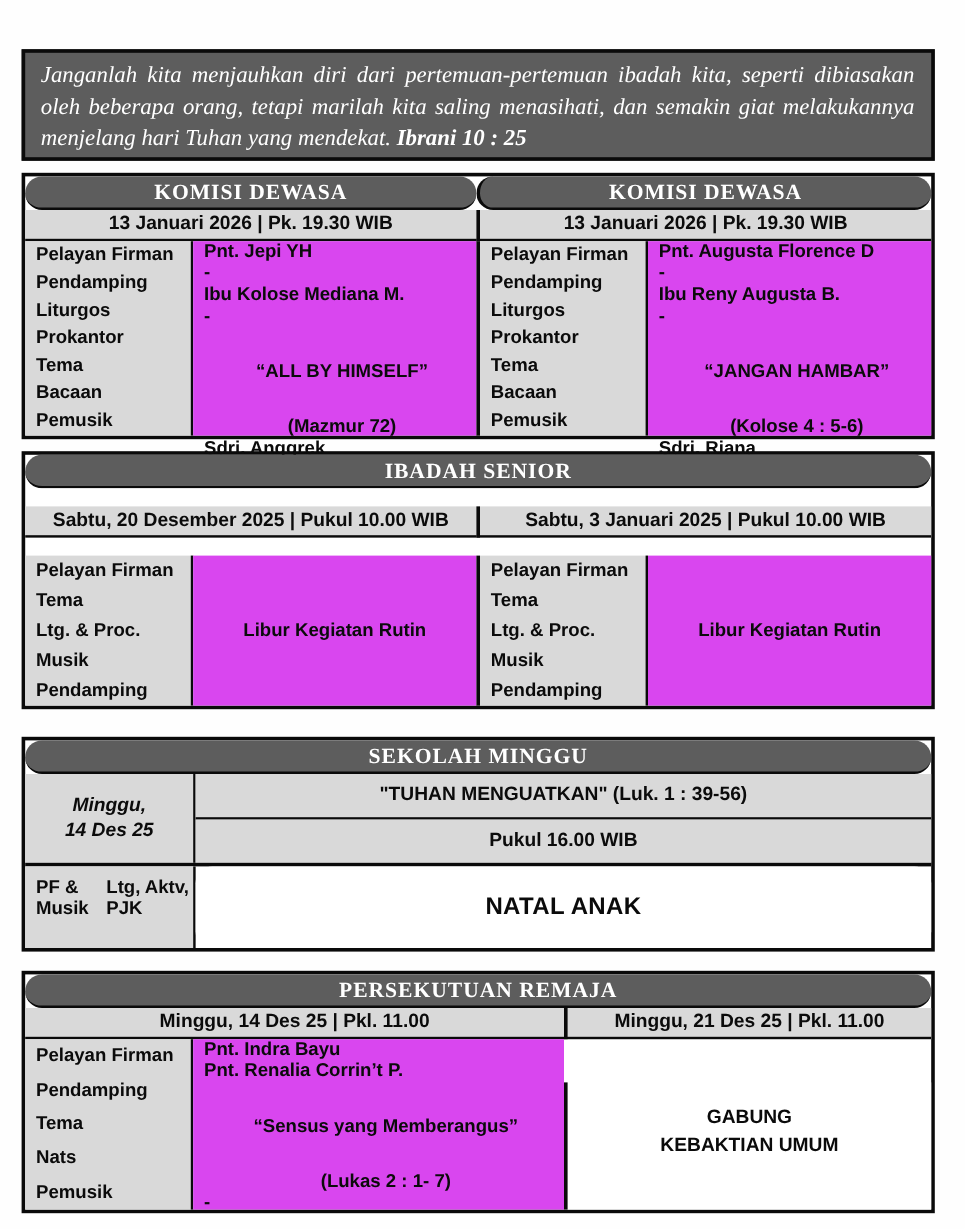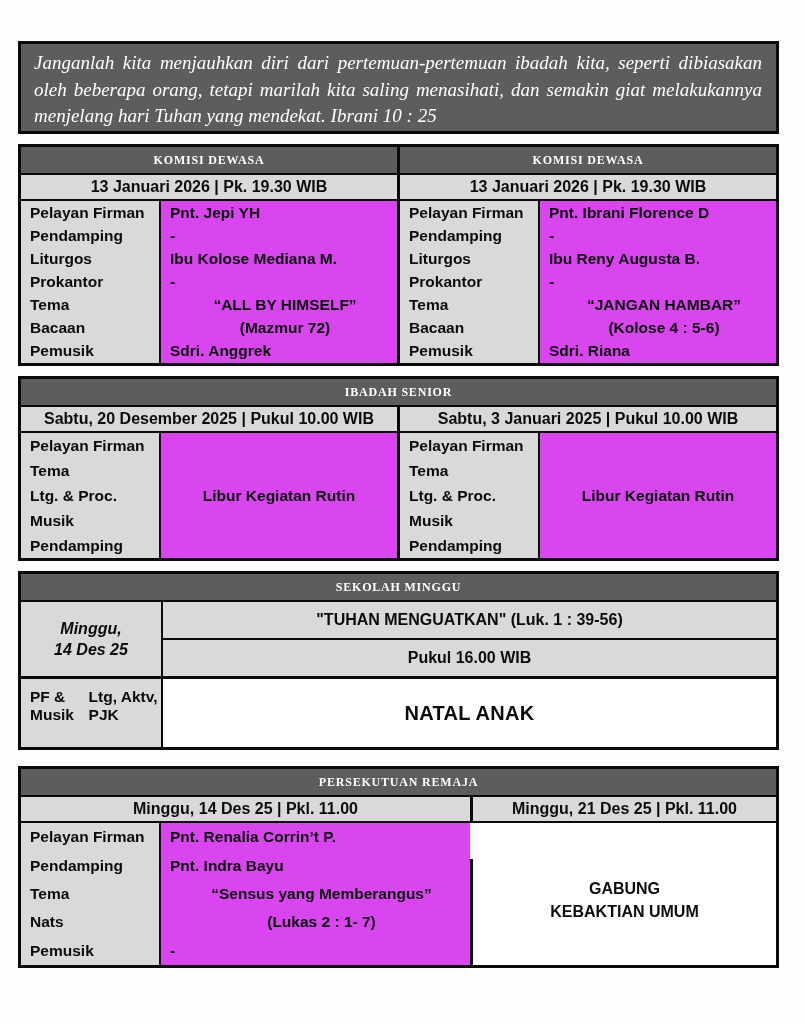--- a/index.html
+++ b/index.html
@@ -27,45 +27,46 @@
     color: #ffffff;
     padding: 6px 14px 6px 13px;
     font-family: "Liberation Serif", serif;
     font-style: italic;
     font-size: 19px;
     line-height: 26.5px;
     text-align: justify;
     overflow: hidden;
     margin-bottom: 10px;
   }
-  .quote-ref { font-weight: normal; white-space: nowrap; }
+  .quote-ref { font-weight: bold; white-space: nowrap; }
   
   .tbl {
     box-sizing: border-box;
     border: 3px solid #0a0a0a;
     background: #ffffff;
     display: flex;
     flex-direction: column;
   }
   .tbl-row { display: flex; box-sizing: border-box; }
   .hdr-row { height: 28px; }
   .hdr-cell {
     box-sizing: border-box;
     background: #5d5d5d;
     color: #ffffff;
     font-family: "Liberation Serif", serif;
     font-weight: bold;
-    font-size: 12px;
+    font-size: 18px;
     letter-spacing: 0.8px;
     text-align: center;
     display: flex;
     align-items: center;
     justify-content: center;
     border-bottom: 2px solid #0a0a0a;
     flex: 1;
+    border-radius: 14px;
   }
   .date-row { height: 26px; }
   .date-cell {
     box-sizing: border-box;
     background: #d9d9d9;
     font-weight: bold;
     font-size: 16px;
     display: flex;
     align-items: center;
     justify-content: center;
@@ -92,21 +93,21 @@
   }
   .line {
     flex: 1;
     display: flex;
     align-items: center;
     padding-left: 9px;
     font-weight: bold;
     font-size: 15.5px;
     white-space: nowrap;
   }
-  .line.center { justify-content: center; padding-left: 12px; padding-right: 0; }
+  .line.center { justify-content: center; padding-left: 12px; padding-right: 0; margin-top: 28px; }
   .big-center {
     flex: 1;
     display: flex;
     align-items: center;
     justify-content: center;
     font-weight: bold;
     font-size: 15.5px;
     text-align: right;
   }
   
@@ -160,21 +161,21 @@
     background: #ffffff;
     display: flex; flex-direction: column;
     align-items: center; justify-content: center;
     font-weight: bold; font-size: 16px;
     text-align: center; line-height: 23px;
     padding-bottom: 24px;
     box-sizing: border-box;
     margin-top: 36px;
   }
   .gap10 { margin-bottom: 10px; }
-  .gap13 { margin-bottom: 10px; }
+  .gap13 { margin-bottom: 23px; gap: 15px; }
   .gap16 { margin-bottom: 16px; }
 </style>
 </head>
 <body>
 
 <div class="page">
   <div class="content">
 
     <div class="quote-box">
       <span>Janganlah kita menjauhkan diri dari pertemuan-pertemuan ibadah kita, seperti dibiasakan oleh beberapa orang, tetapi marilah kita saling menasihati, dan semakin giat melakukannya menjelang hari Tuhan yang mendekat.</span>
@@ -215,21 +216,21 @@
           <div class="lbl-col">
             <div class="line">Pelayan Firman</div>
             <div class="line">Pendamping</div>
             <div class="line">Liturgos</div>
             <div class="line">Prokantor</div>
             <div class="line">Tema</div>
             <div class="line">Bacaan</div>
             <div class="line">Pemusik</div>
           </div>
           <div class="val-col">
-            <div class="line">Pnt. Ibrani Florence D</div>
+            <div class="line">Pnt. Augusta Florence D</div>
             <div class="line">-</div>
             <div class="line">Ibu Reny Augusta B.</div>
             <div class="line">-</div>
             <div class="line center">“JANGAN HAMBAR”</div>
             <div class="line center">(Kolose 4 : 5-6)</div>
             <div class="line">Sdri. Riana</div>
           </div>
         </div>
       </div>
     </div>
@@ -304,22 +305,22 @@
       <div class="tbl-row remaja-body">
         <div class="remaja-left">
           <div class="lbl-col">
             <div class="line">Pelayan Firman</div>
             <div class="line">Pendamping</div>
             <div class="line">Tema</div>
             <div class="line">Nats</div>
             <div class="line">Pemusik</div>
           </div>
           <div class="val-col">
+            <div class="line">Pnt. Indra Bayu</div>
             <div class="line">Pnt. Renalia Corrin’t P.</div>
-            <div class="line">Pnt. Indra Bayu</div>
             <div class="line center">“Sensus yang Memberangus”</div>
             <div class="line center">(Lukas 2 : 1- 7)</div>
             <div class="line">-</div>
           </div>
         </div>
         <div class="remaja-right divider-left">
           <div>GABUNG</div>
           <div>KEBAKTIAN UMUM</div>
         </div>
       </div>

